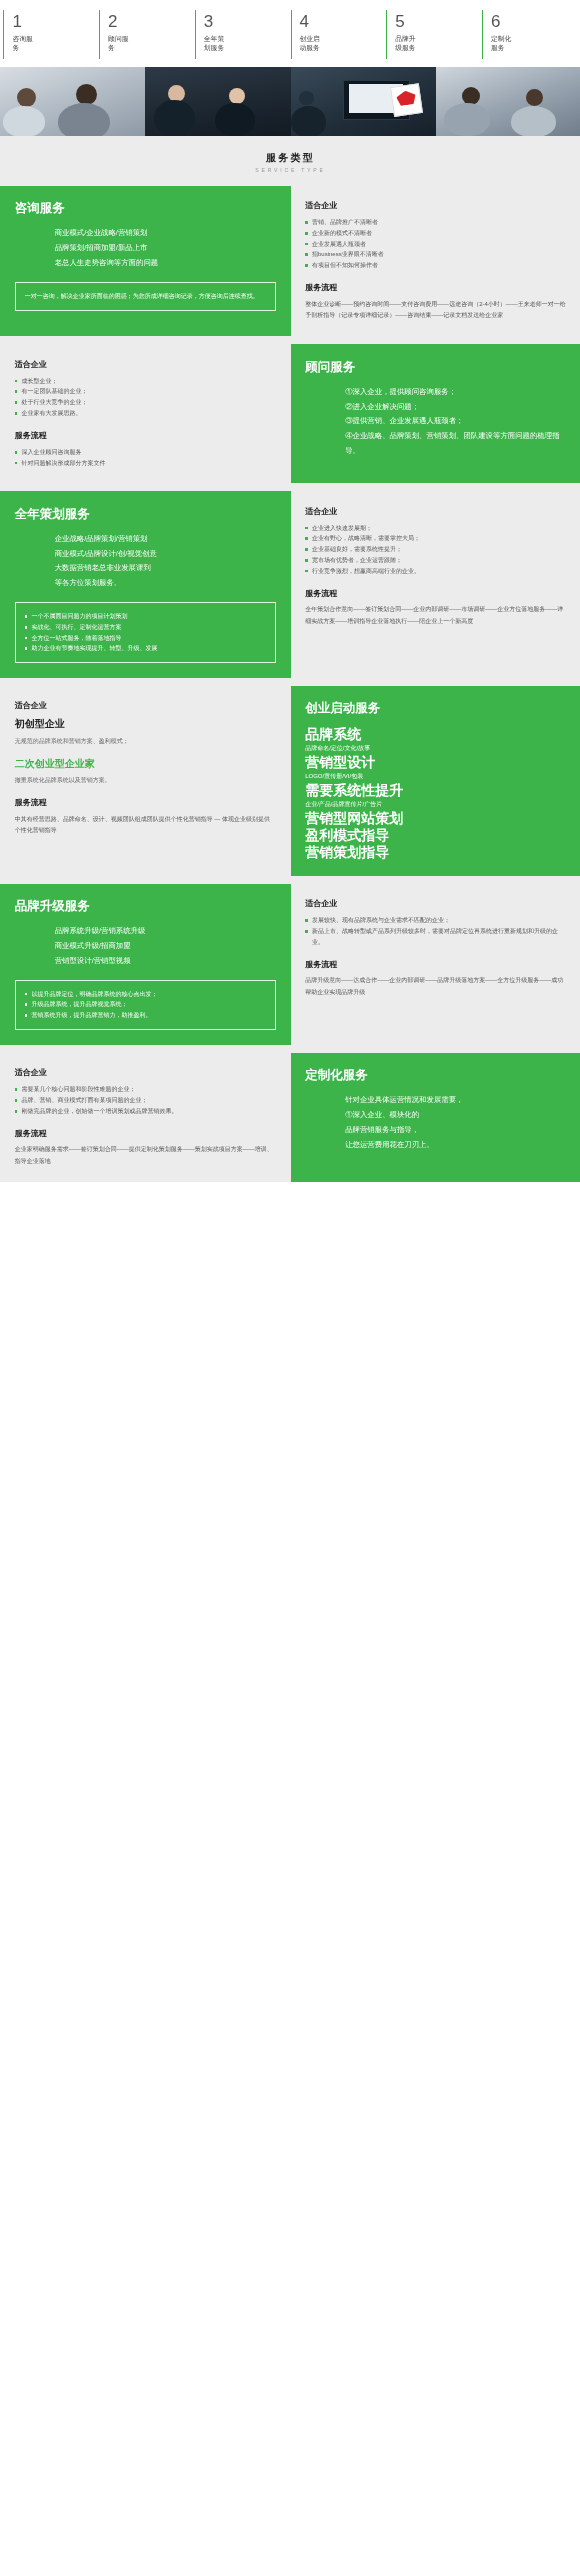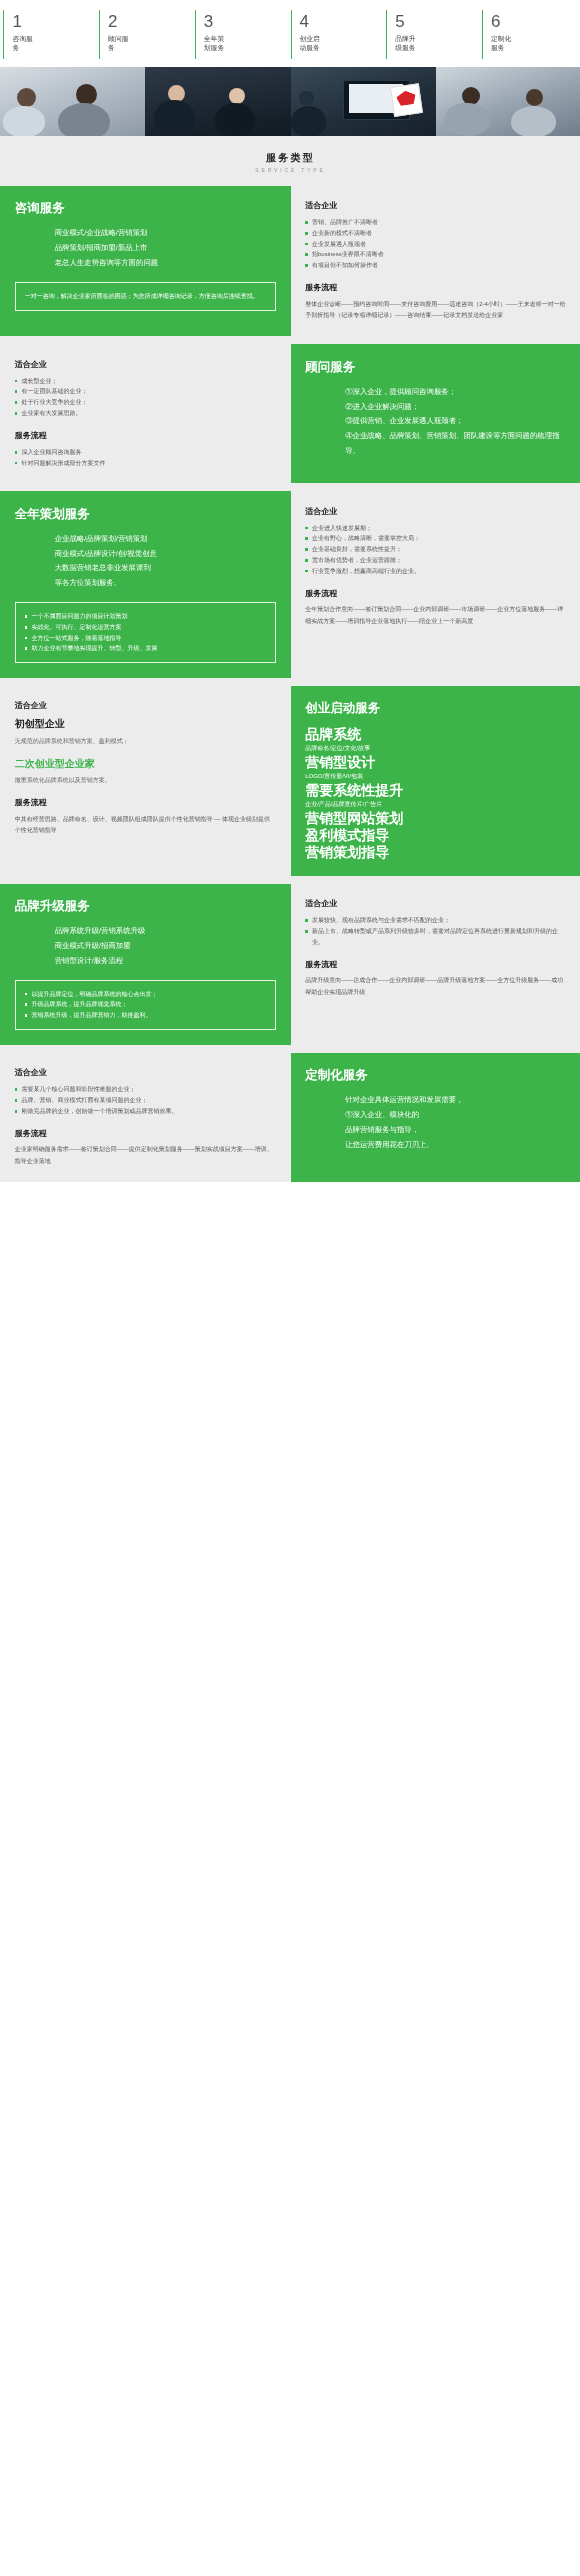--- a/index.html
+++ b/index.html
@@ -344,21 +344,21 @@
     </div>
   </div>
 
   <div class="bandgap"></div>
 
   <div class="block">
     <div class="greenpanel panel-l">
       <div class="ptitle green">品牌升级服务</div>
       <div class="sub white">品牌系统升级/营销系统升级</div>
       <div class="sub white">商业模式升级/招商加盟</div>
-      <div class="sub white">营销型设计/服务流程</div>
+      <div class="sub white">营销型设计/营销型视频</div>
       <div class="notebox">
         <ul class="bullets white">
           <li>以提升品牌定位，明确品牌系统的核心点出发；</li>
           <li>升级品牌系统，提升品牌视觉系统；</li>
           <li>营销系统升级，提升品牌营销力，助推盈利。</li>
         </ul>
       </div>
     </div>
     <div class="graypanel panel-r">
       <div class="smalltitle">适合企业</div>

